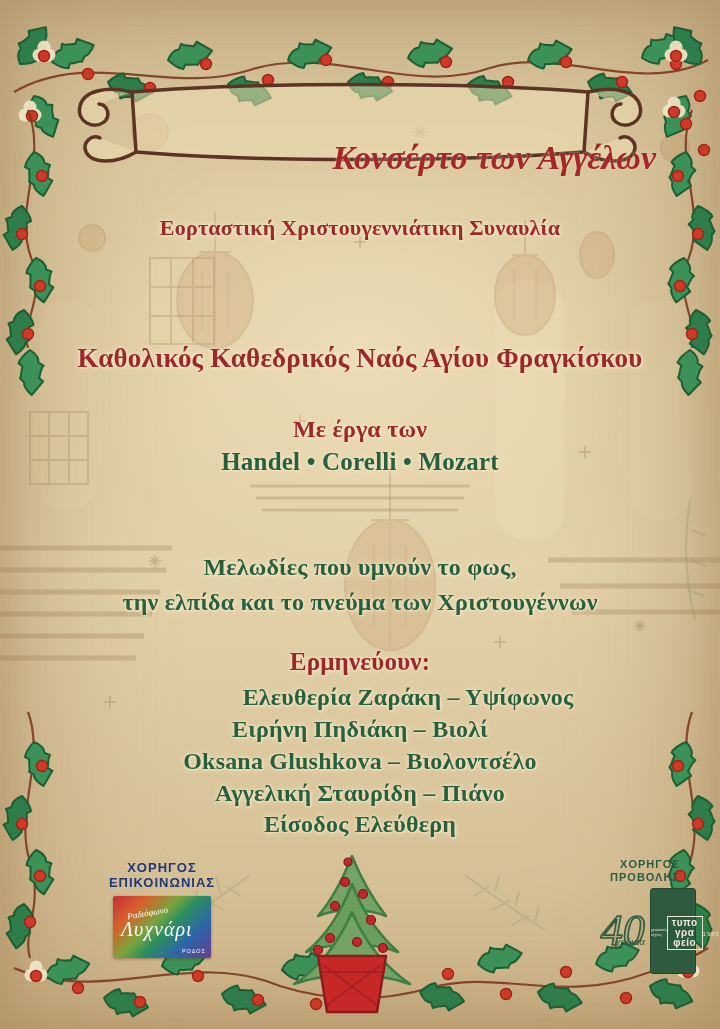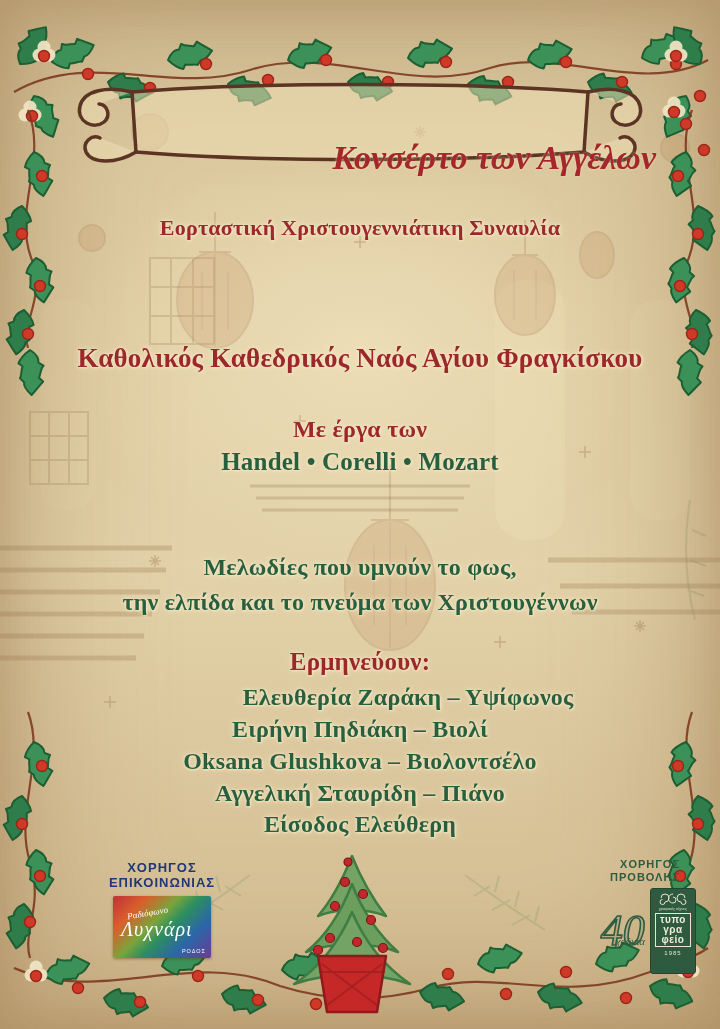--- a/index.html
+++ b/index.html
@@ -40,21 +40,21 @@
     font-style:italic;font-size:20px;letter-spacing:1px;}
   .radio-city{position:absolute;right:5px;bottom:4px;color:#fff;font-size:5.5px;letter-spacing:1px;}
   .sp-right{left:540px;top:858px;width:166px;}
   .sp-right .sp-label{color:#2d5c41;font-size:11px;line-height:13px;text-align:right;padding-right:26px;}
   .sp-right-row{display:flex;justify-content:flex-end;align-items:center;gap:5px;margin-top:4px;padding-right:10px;}
   .forty{font-family:"Liberation Serif",serif;font-style:italic;font-size:44px;line-height:40px;
     color:rgba(46,92,65,.15);-webkit-text-stroke:1.6px #2e5c41;}
   .years{font-family:"Liberation Serif",serif;font-style:italic;font-size:11px;color:#2e5c41;
     margin-left:-34px;margin-top:19px;}
   .typo-box{width:46px;height:86px;background:#2e5b40;border:1px solid #22462f;border-radius:3px;
-    display:flex;flex-direction:column;align-items:center;justify-content:flex-start;padding-top:3px;box-sizing:border-box;}
+    display:flex;align-items:center;justify-content:flex-start;padding-top:3px;box-sizing:border-box;}
   .typo-tagline{color:#e9e2c8;font-family:"Liberation Serif",serif;font-style:italic;font-size:4.5px;margin:1px 0 2px;}
   .typo-name{border:1px solid #ece5cf;padding:1px 4px;text-align:center;color:#f2ecd9;
     font-weight:700;font-size:10px;line-height:10px;letter-spacing:.5px;}
   .typo-year{color:#e9e2c8;font-size:6px;margin-top:3px;letter-spacing:1px;}
 </style>
 </head>
 <body>
 
 <div class="poster">
 

